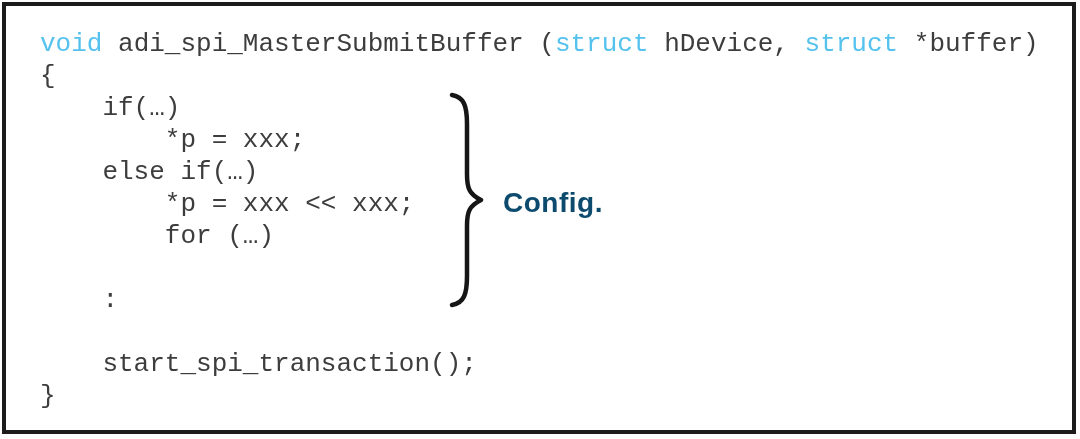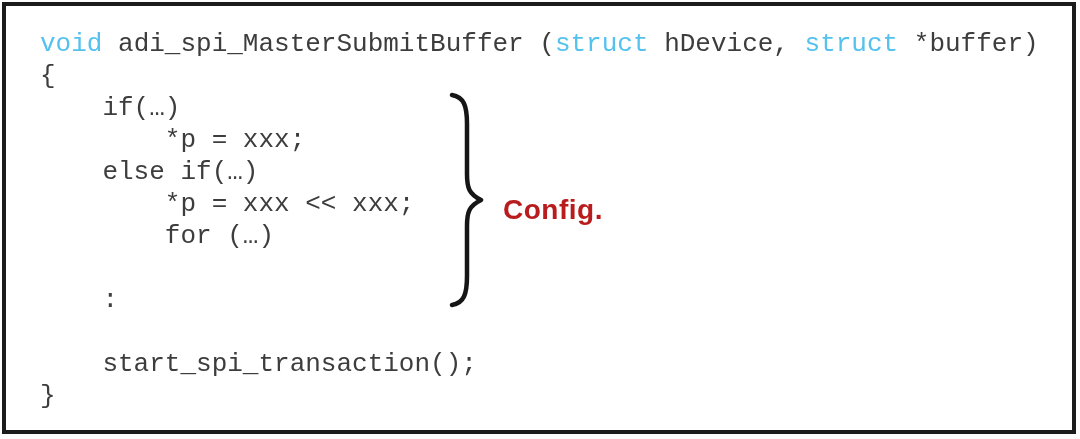--- a/index.html
+++ b/index.html
@@ -63,16 +63,16 @@
     <svg class="brace-svg" width="40" height="220" viewBox="0 0 40 220" id="brace-svg" style="color: rgb(22, 22, 22);">
       <path d="M 5 5
                C 17 7, 20 16, 20 34
                L 20 84
                C 20 98, 22 104, 34 110
                C 22 116, 20 122, 20 136
                L 20 186
                C 20 204, 17 213, 5 215" fill="none" stroke="currentColor" stroke-width="4.5" stroke-linecap="round" stroke-linejoin="round"></path>
     </svg>
 
-    <div class="config-label" style="color: #b91c1c; margin-top: 7px;">Config.</div>
+    <div class="config-label" style="color: #0c4a6e;">Config.</div>
 
   </div>
 </div>
 
 </body></html>

